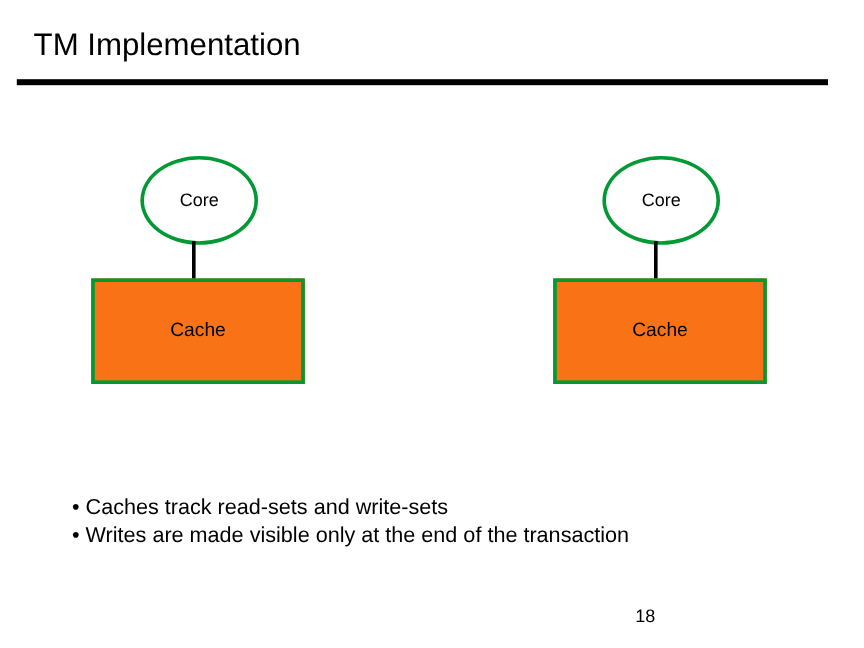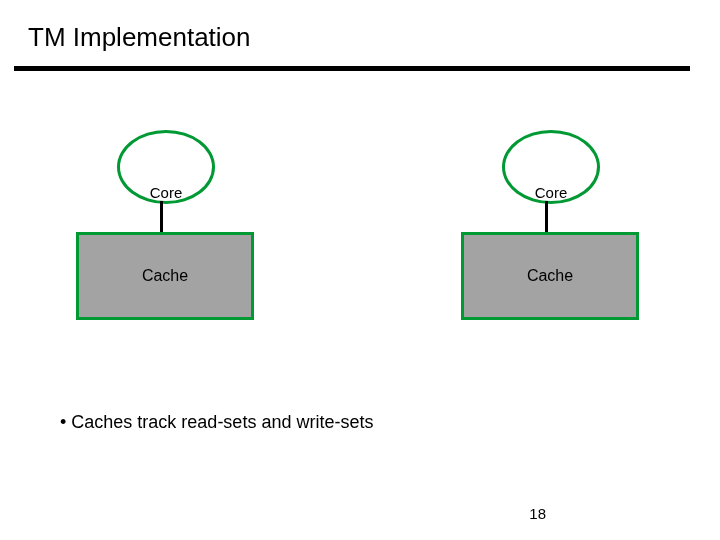--- a/index.html
+++ b/index.html
@@ -33,34 +33,34 @@
     background: #000000;
   }
   .core {
     position: absolute;
     width: 92px;
     height: 68px;
     border: 3px solid #009933;
     border-radius: 50%;
     background: #ffffff;
     display: flex;
-    align-items: flex-end;
+    align-items: center;
     justify-content: center;
     font-size: 15px;
   }
   .connector {
     position: absolute;
     width: 3px;
     background: #000000;
   }
   .cache {
     position: absolute;
     width: 172px;
     height: 82px;
-    background: #a3a3a3;
+    background: #f97316;
     border: 3px solid #009933;
     display: flex;
     align-items: center;
     justify-content: center;
     font-size: 16px;
   }
   .bullets {
     position: absolute;
     left: 40px;
     top: 410px;
@@ -97,17 +97,18 @@
   <div class="core" style="left:502px; top:130px;">
     <span>Core</span>
   </div>
   <div class="connector" style="left:545px; top:201px; height:32px;"></div>
   <div class="cache" style="left:461px; top:232px;">
     <span>Cache</span>
   </div>
 
   <div class="bullets">
     <div class="bullet-row">• <span>Caches track read-sets and write-sets</span></div>
+    <div class="bullet-row">• <span>Writes are made visible only at the end of the transaction</span></div>
   </div>
 
   <div class="page-num">18</div>
 
 </div>
 
 </body></html>

